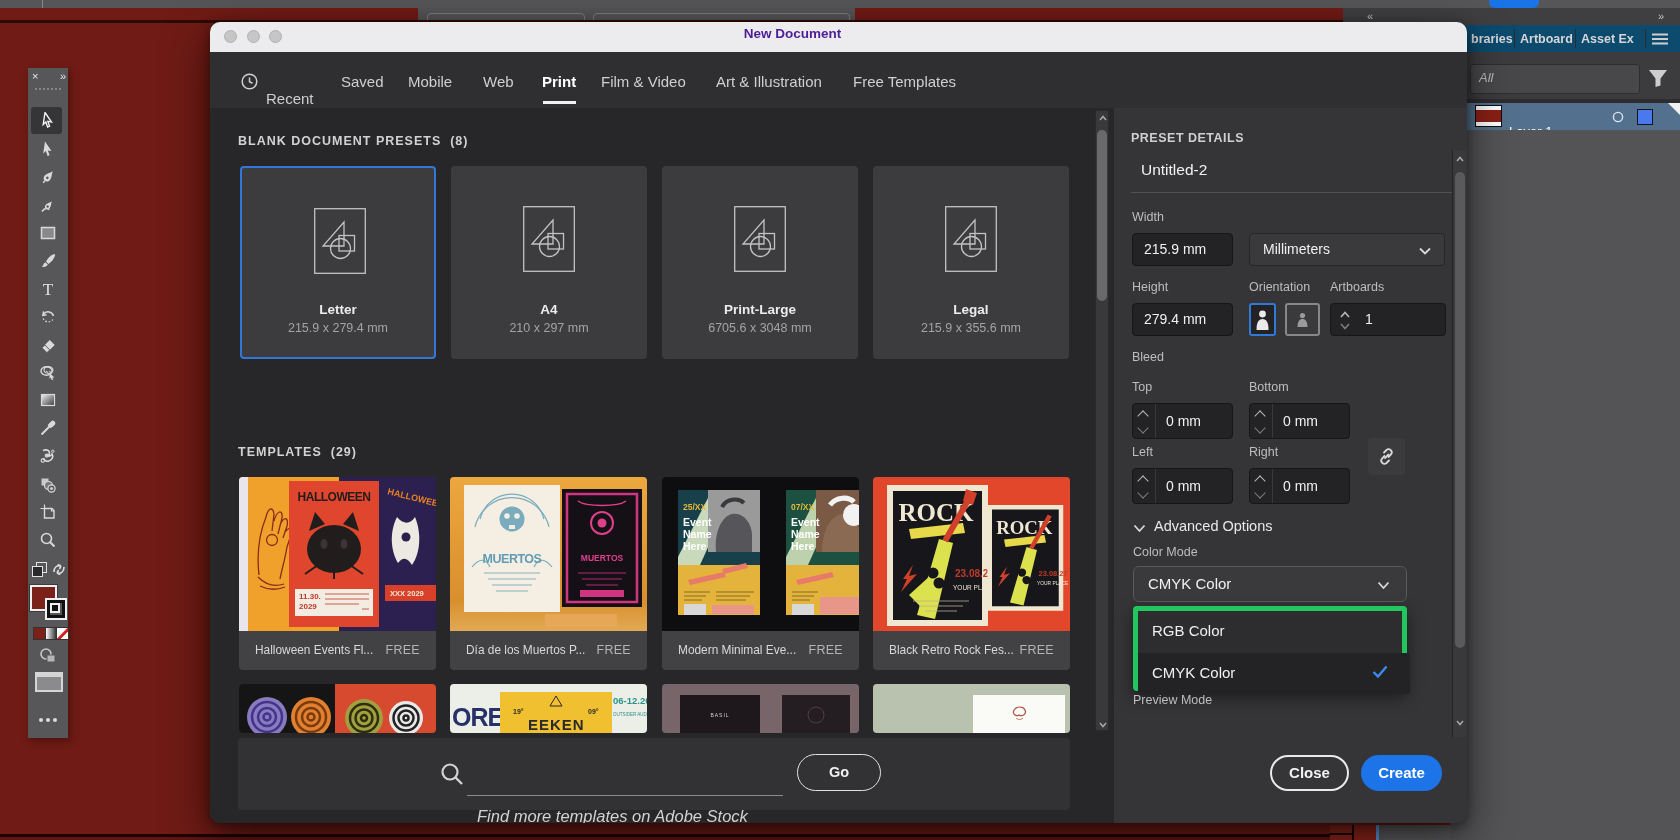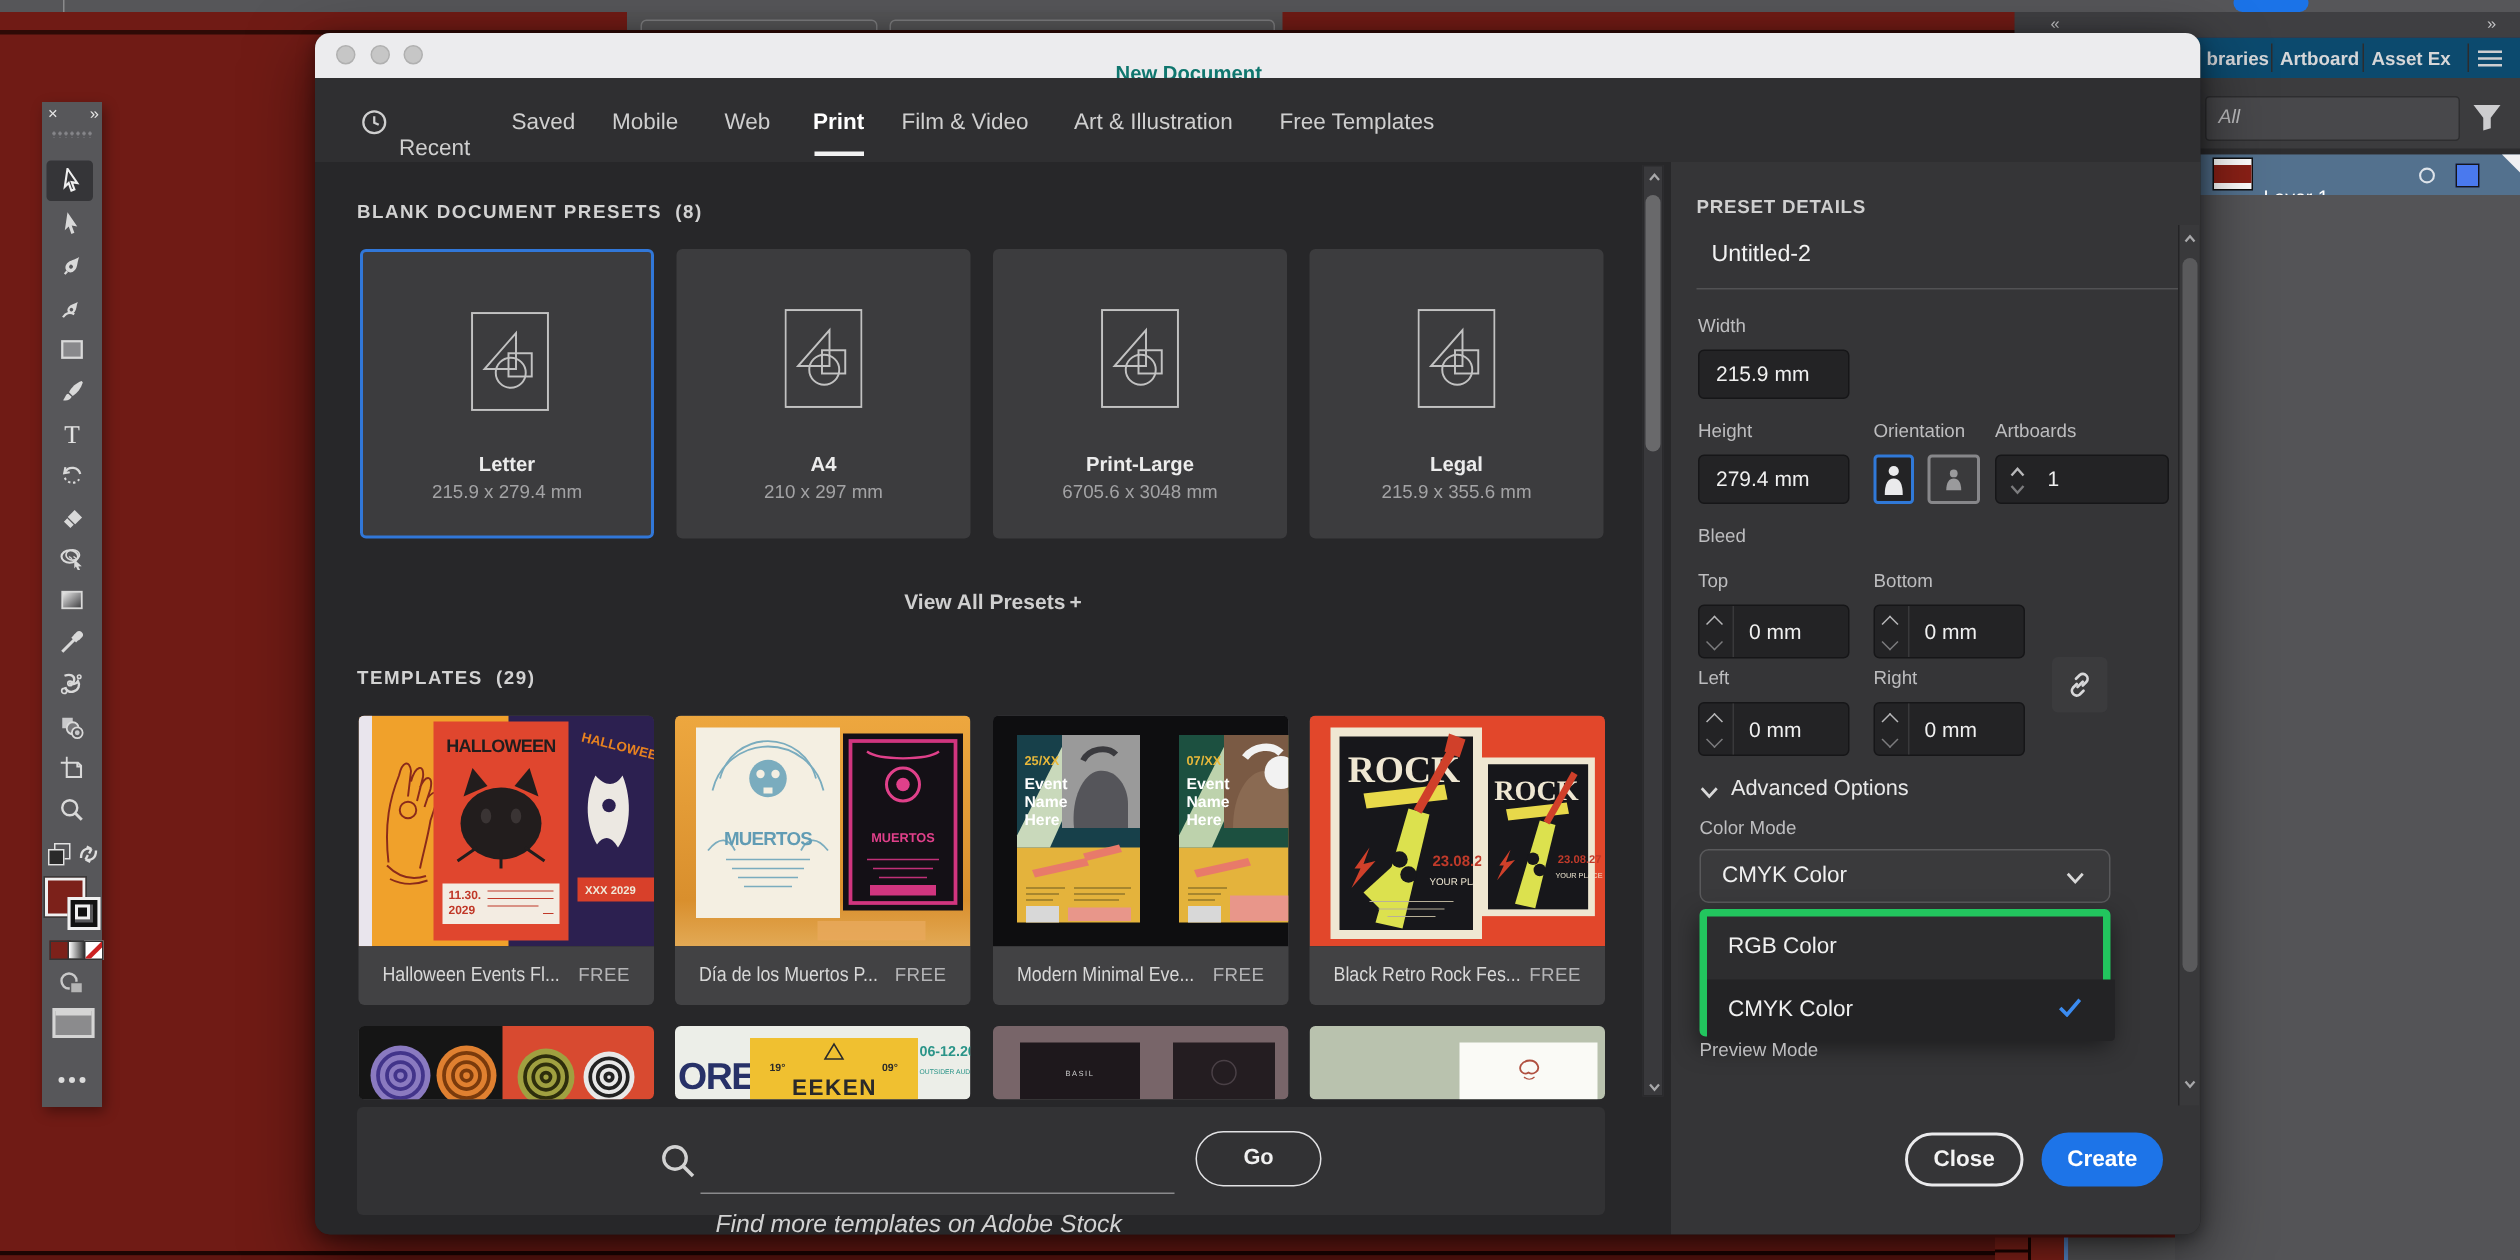--- a/index.html
+++ b/index.html
@@ -213,21 +213,21 @@
     <div class="abs" style="left:218px;top:0;width:0;height:0;border-top:12px solid #f0f0f2;border-left:12px solid transparent;"></div>
   </div>
   <div class="abs" style="left:1450px;top:130px;width:230px;height:710px;background:#545457;"></div>
 
   <div class="abs" id="dialog" style="left:210px;top:22px;width:1257px;height:801px;border-radius:10px;overflow:hidden;background:#29292b;box-shadow:0 15px 45px rgba(0,0,0,0.55),0 3px 12px rgba(0,0,0,0.4);">
 
     <div class="abs" style="left:0;top:0;width:1257px;height:30px;background:#ececee;">
       <div class="abs" style="left:14px;top:8px;width:13px;height:13px;border-radius:50%;background:#c6c6c6;border:1px solid #b0b0b0;box-sizing:border-box;"></div>
       <div class="abs" style="left:37px;top:8px;width:13px;height:13px;border-radius:50%;background:#c6c6c6;border:1px solid #b0b0b0;box-sizing:border-box;"></div>
       <div class="abs" style="left:59px;top:8px;width:13px;height:13px;border-radius:50%;background:#c6c6c6;border:1px solid #b0b0b0;box-sizing:border-box;"></div>
-      <div class="abs" style="left:0;top:19px;width:1165px;text-align:center;font-size:13.5px;font-weight:bold;color:#0f766e;">New Document</div>
+      <div class="abs" style="left:0;top:4px;width:1165px;text-align:center;font-size:13.5px;font-weight:bold;color:#4c1d95;">New Document</div>
     </div>
 
     <div class="abs" style="left:0;top:30px;width:1257px;height:56px;background:#2f2f31;color:#cfcfcf;font-size:15px;">
       <svg class="abs" style="left:31px;top:21px;" width="17" height="17" viewBox="0 0 17 17">
           <circle cx="8.5" cy="8.5" r="7.3" fill="none" stroke="#cfcfcf" stroke-width="1.5"></circle>
           <path d="M8.5 4.5 V8.8 L11.5 10.2" fill="none" stroke="#cfcfcf" stroke-width="1.5"></path>
         </svg>
       <span style="position:absolute;left:56px;top:38px;">Recent</span>
       <span style="position:absolute;left:131px;top:21px;">Saved</span>
       <span style="position:absolute;left:198px;top:21px;">Mobile</span>
@@ -283,21 +283,20 @@
           </svg>
         </div>
       <div class="abs pname" style="left:30px;top:194px;">Letter</div>
       <div class="abs pname" style="left:241px;top:194px;">A4</div>
       <div class="abs pname" style="left:452px;top:194px;">Print-Large</div>
       <div class="abs pname" style="left:663px;top:194px;">Legal</div>
       <div class="abs pdim" style="left:30px;top:213px;">215.9 x 279.4 mm</div>
       <div class="abs pdim" style="left:241px;top:213px;">210 x 297 mm</div>
       <div class="abs pdim" style="left:452px;top:213px;">6705.6 x 3048 mm</div>
       <div class="abs pdim" style="left:663px;top:213px;">215.9 x 355.6 mm</div>
-      <div class="abs" style="left:0;top:285px;width:904px;text-align:center;font-size:14px;font-weight:bold;color:#cfcfcf;">View All Presets +</div>
       <div class="abs" style="left:28px;top:337px;font-size:12.5px;font-weight:bold;letter-spacing:1px;color:#d2d2d2;">TEMPLATES&nbsp;&nbsp;(29)</div>
 
       <div class="abs tcard" style="left:29px;top:369px;" id="t1">
           <svg width="197" height="154" viewBox="0 0 197 154">
 <rect width="197" height="154" fill="#2c2050"></rect>
 <rect x="0" y="0" width="100" height="154" fill="#f0a12b"></rect>
 <rect x="0" y="0" width="9" height="154" fill="#e9e5ed"></rect>
 <g stroke="#8a2a1a" stroke-width="1.3" fill="none">
 <path d="M20 98 C17 72 21 55 27 40 M27 40 C29 31 34 29 35 37 L33 54 M35 44 C38 33 44 32 43 41 L39 57 M41 48 C45 39 50 40 48 49 L44 61 M46 55 C51 49 54 51 52 58 L48 70 C46 82 43 92 41 102"></path>
 <circle cx="33" cy="63" r="5.5"></circle>
@@ -552,20 +551,25 @@
             <path d="M1 1 L4 4.5 L7 1" fill="none" stroke="#a8a8aa" stroke-width="1.5"></path>
           </svg>
       </div>
     </div>
     <div class="abs" id="body-right" style="left:904px;top:86px;width:353px;height:715px;background:#353537;">
       <div class="abs lbl" style="left:17px;top:23px;font-weight:bold;letter-spacing:.5px;color:#cfcfcf;">PRESET DETAILS</div>
       <div class="abs" style="left:27px;top:53px;font-size:15.5px;color:#f2f2f2;">Untitled-2</div>
       <div class="abs" style="left:17px;top:84px;width:321px;height:1px;background:#525254;"></div>
       <div class="abs lbl" style="left:18px;top:102px;">Width</div>
       <div class="abs fld" style="left:18px;top:125px;width:101px;">215.9 mm</div>
+      <div class="abs sel" style="left:135px;top:125px;width:196px;">Millimeters
+        <svg style="position:absolute;right:13px;top:13px;" width="12" height="8" viewBox="0 0 12 8">
+            <path d="M1 1.5 L6 6.5 L11 1.5" fill="none" stroke="#d8d8d8" stroke-width="1.8"></path>
+          </svg>
+      </div>
       <div class="abs lbl" style="left:18px;top:172px;">Height</div>
       <div class="abs fld" style="left:18px;top:195px;width:101px;">279.4 mm</div>
       <div class="abs lbl" style="left:135px;top:172px;">Orientation</div>
       <div class="abs" style="left:135px;top:195px;width:27px;height:33px;border:2px solid #3079d8;border-radius:3px;box-sizing:border-box;background:#232325;">
         <svg style="position:absolute;left:5px;top:4px;" width="13" height="21" viewBox="0 0 13 21">
             <circle cx="6.5" cy="5" r="3.4" fill="#eaeaec"></circle>
             <path d="M0.5 21 C0.5 13.5 2.5 10 6.5 10 C10.5 10 12.5 13.5 12.5 21 Z" fill="#eaeaec"></path>
           </svg>
       </div>
       <div class="abs" style="left:171px;top:195px;width:35px;height:33px;border:2px solid #87878a;border-radius:3px;box-sizing:border-box;background:#3a3a3c;">

